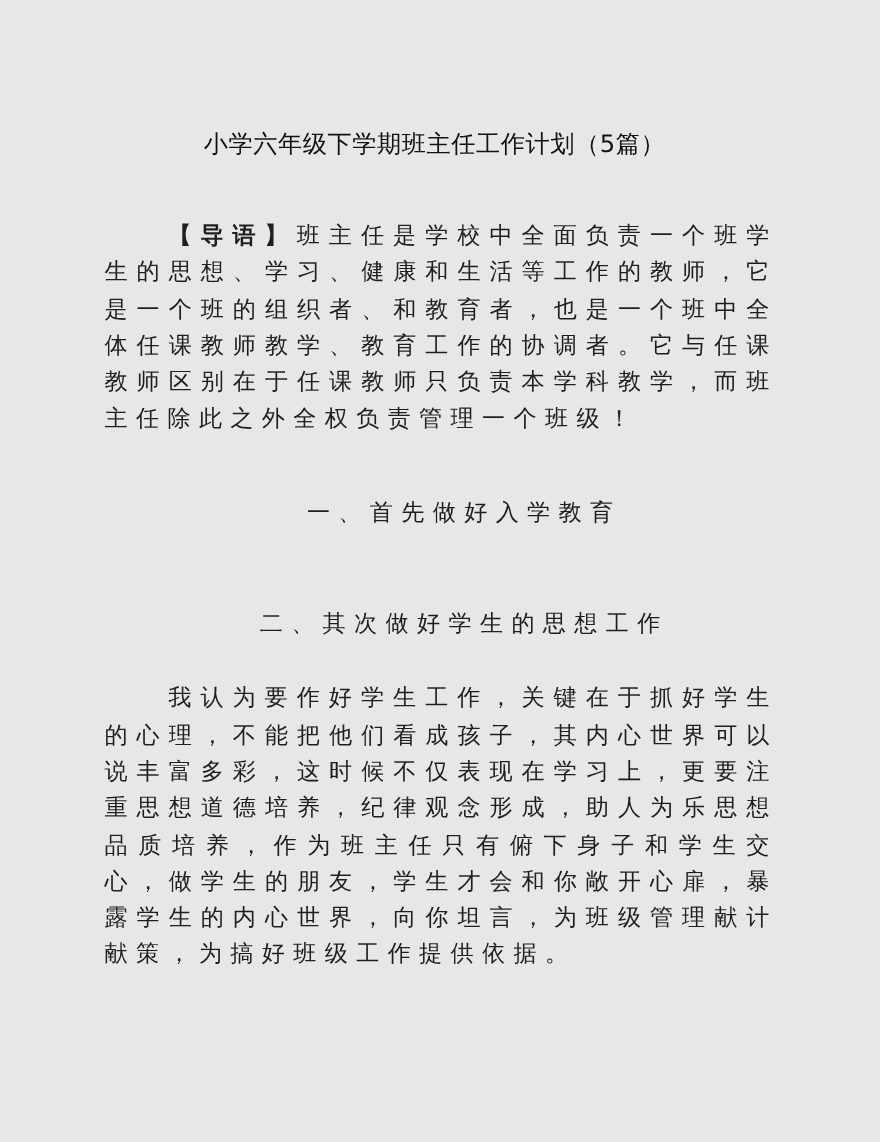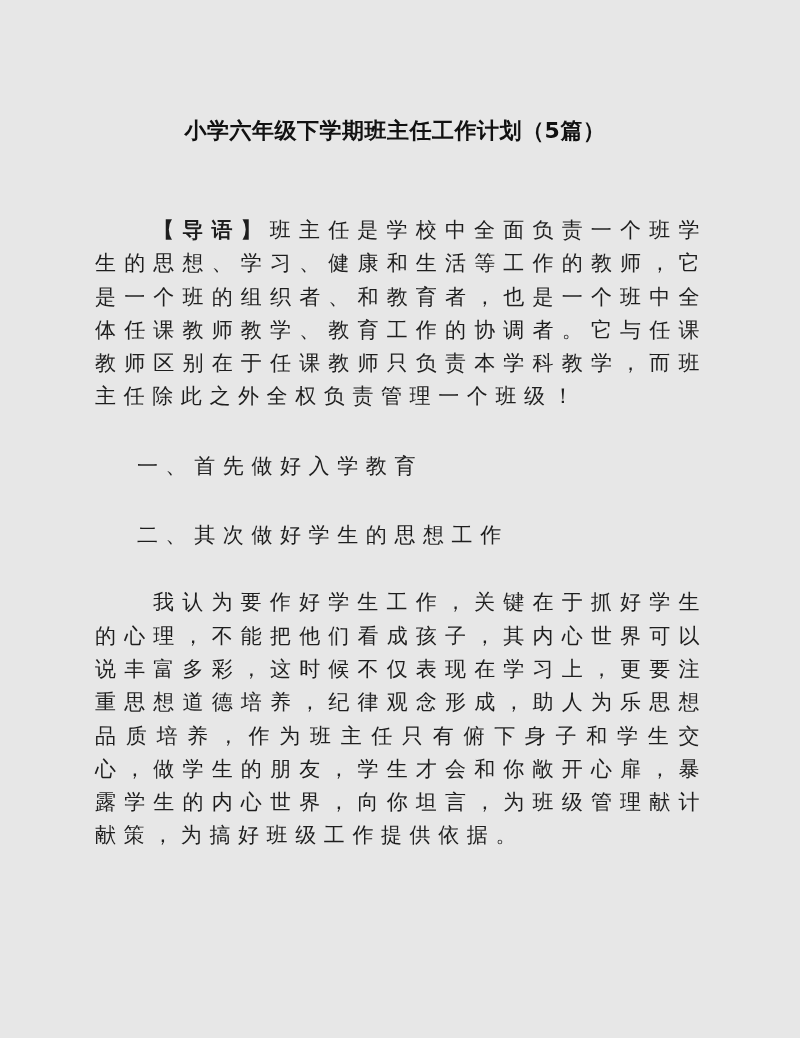--- a/index.html
+++ b/index.html
@@ -5,32 +5,32 @@
     html, body { margin: 0; padding: 0; }
     body {
       width: 800px; height: 1038px; overflow: hidden;
       background: #e7e7e7;
       color: #1e1e1e;
       font-family: "DejaVu Sans", "Liberation Sans", sans-serif;
     }
     .page { position: relative; width: 800px; height: 1038px; }
     .title {
       position: absolute; left: 0; right: 10px; top: 116px;
-      text-align: center; font-size: 22px; font-weight: bold; letter-spacing: 0.5px;
+      text-align: center; font-size: 22px; font-weight: normal; letter-spacing: 0.5px;
       color: #111;
     }
     .content {
       position: absolute; left: 95px; width: 612px; top: 198px;
       font-size: 21px; line-height: 33.3px; letter-spacing: 7.6px;
     }
     .para { margin: 0; text-align: justify; text-align-last: left; }
-    .indent { text-indent: 58px; margin-top: 16px; }
+    .indent { text-indent: 58px; }
     .gap { height: 18px; }
     .bold { font-weight: bold; }
-    .section-title { margin: 0; text-indent: 42px; }
+    .section-title { margin: 16px; text-indent: 42px; text-align: center; }
   </style>
 </head>
 <body>
 
 <div class="page">
   <div class="title">小学六年级下学期班主任工作计划（5篇）</div>
 
   <div class="content">
     <p class="para indent"><span class="bold">【导语】</span><span>班主任是学校中全面负责一个班学生的思想、学习、健康和生活等工作的教师，它是一个班的组织者、和教育者，也是一个班中全体任课教师教学、教育工作的协调者。它与任课教师区别在于任课教师只负责本学科教学，而班主任除此之外全权负责管理一个班级！</span></p>
     <div class="gap"></div>

